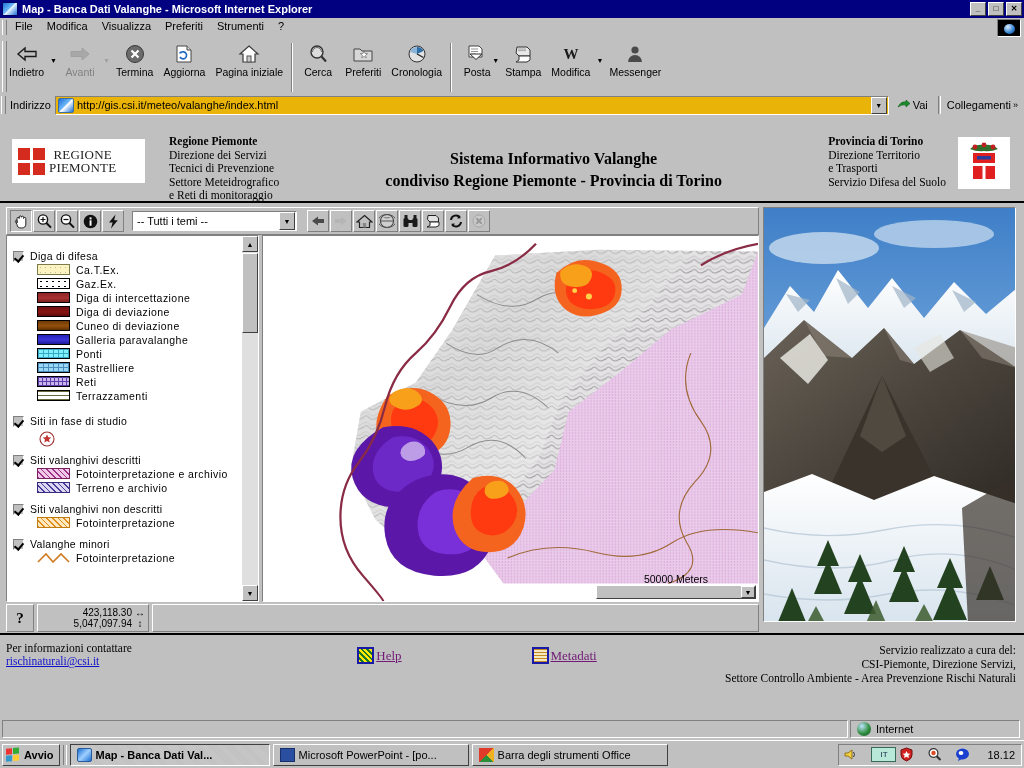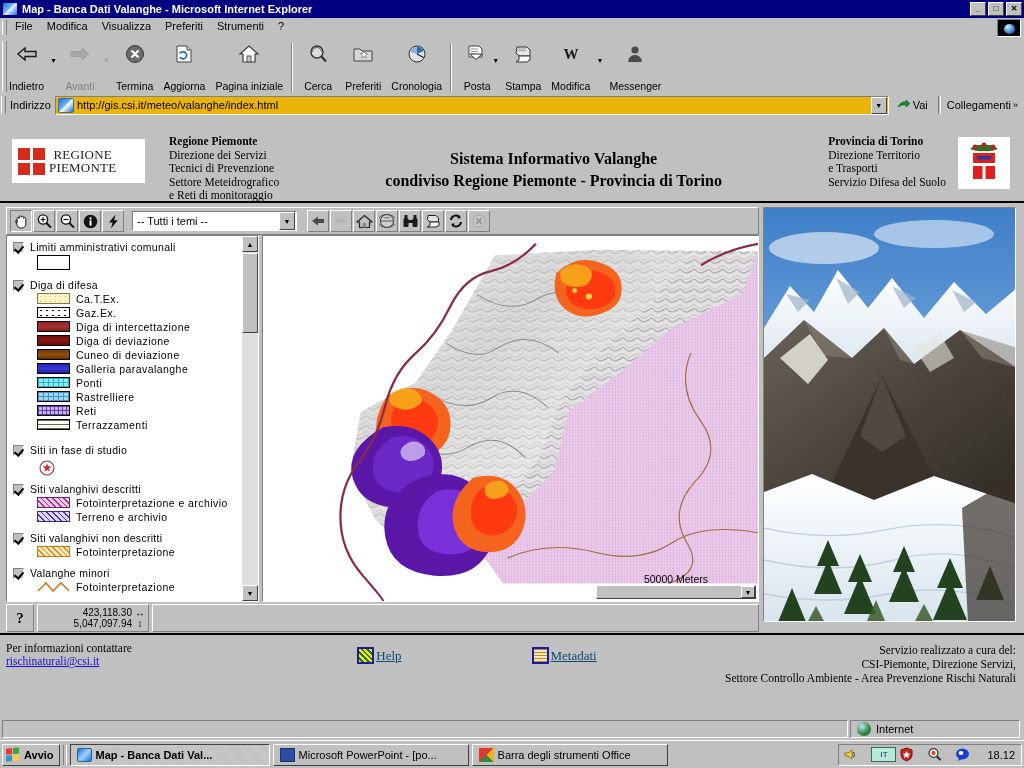--- a/index.html
+++ b/index.html
@@ -57,21 +57,21 @@
     padding:2px 0 0 4px; position:relative;
   }
   #toolbar::before{content:"";position:absolute;left:2px;top:3px;bottom:3px;width:3px;
     border-left:1px solid #fff;border-right:1px solid #808080;}
   .tbtn {
     width:auto; min-width:44px; padding:2px 5px 0 5px;
     display:flex; flex-direction:column; align-items:center; justify-content:flex-start;
     font-size:10.5px; color:#000; cursor:default;
   }
   .tbtn .ic { height:24px; width:26px; display:flex; align-items:center; justify-content:center; }
-  .tbtn .lbl { margin-top:15px; text-align:right; line-height:11px; }
+  .tbtn .lbl { margin-top:1px; text-align:right; line-height:11px; }
   .tbtn.disabled { color:#808080; }
   .tbtn .ic svg { display:block; }
   .tb-sep { width:2px; margin:3px 3px; border-left:1px solid #808080; border-right:1px solid #fff; }
   .tb-caret { align-self:flex-start; margin-top:17px; width:9px; color:#000; font-size:7px; text-align:center; }
   .tb-caret.dis { color:#a0a0a0; }
 
   
   #addrbar { height:22px; background:#c0c0c0; display:flex; align-items:center; padding:0 2px 2px 4px; position:relative;}
   #addrbar::before{content:"";position:absolute;left:1px;top:1px;bottom:3px;width:3px;
     border-left:1px solid #fff;border-right:1px solid #808080;}
@@ -188,21 +188,21 @@
   #hsb .track{flex:1;background:#dfdfdf;}
 
   
   #footer{ position:absolute; left:0; bottom:0; width:1024px; height:62px; background:#c0c0c0;
      border-top:2px solid #000; display:flex; align-items:flex-start; padding-top:6px;}
   .ft-serif{ font-family:"Liberation Serif",serif; font-size:11.5px; line-height:14px; color:#000;}
   #ft-left{ width:300px; padding-left:6px;}
   #ft-left a{ color:#1111cc; text-decoration:underline; font-family:"Liberation Serif",serif; font-size:11.5px;}
   #ft-mid{ flex:1; display:flex; justify-content:center; gap:130px; padding-top:6px;}
   .ft-lnk{ display:flex; align-items:flex-end; gap:2px;}
-  .ft-lnk a{color:#0c4a6e;text-decoration:underline;font-family:"Liberation Serif",serif;font-size:13px;}
+  .ft-lnk a{color:#701a75;text-decoration:underline;font-family:"Liberation Serif",serif;font-size:13px;}
   .ft-ico{width:17px;height:17px;border:2px solid #1a1aa8;flex:none;}
   #ft-right{ width:370px; text-align:right; padding-right:8px; padding-top:2px;}
 
   
   #iestatus{ position:absolute; left:0; top:718px; width:1024px; height:22px; background:#c0c0c0; display:flex; align-items:center; padding:0 2px;}
   #iestatus .seg{ height:18px; background:#c0c0c0; margin-right:2px;
      border-top:1px solid #808080;border-left:1px solid #808080;border-right:1px solid #fff;border-bottom:1px solid #fff;}
   #iestatus .seg.grow{flex:1;}
   #iestatus .zone{ width:170px; display:flex; align-items:center; gap:5px; padding-left:6px;}
   #iestatus .globe{width:14px;height:14px;border-radius:50%;flex:none;
@@ -533,27 +533,20 @@
                 <path d="M5.3 5.3 L10.7 10.7 M10.7 5.3 L5.3 10.7" stroke="#9a9a9a" stroke-width="2"></path>
               </svg>
           </div>
         </div>
 
         <div id="gismain">
 
           <div id="legendpane">
             <div id="legendinner">
 
-              <div class="lg-group">
-                <div class="lg-head">
-                  <div class="lg-chk"></div>
-                  <div class="lg-title">Limiti amministrativi comunali</div>
-                </div>
-                <div class="lg-bigsw"></div>
-              </div>
 
               <div class="lg-group" style="margin-top:9px">
                 <div class="lg-head">
                   <div class="lg-chk"></div>
                   <div class="lg-title">Diga di difesa</div>
                 </div>
                 <div class="lg-items">
                   <div class="lg-item">
                     <span class="sw" style="background:#fdf3c0;background-image:radial-gradient(#bba 0.5px,transparent 0.6px);background-size:5px 5px;border-color:#7a7a4a"></span>
                     <span class="lg-lbl">Ca.T.Ex.</span>

